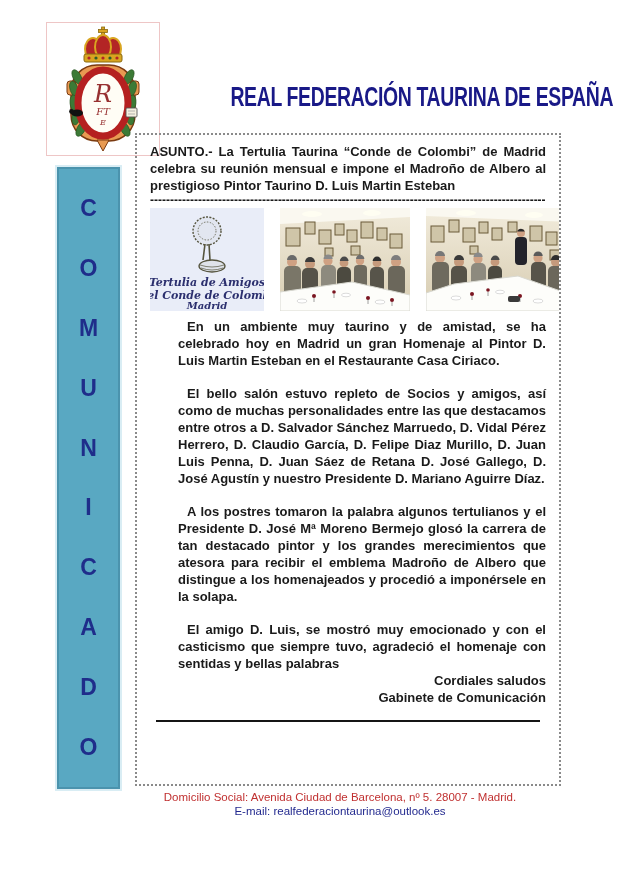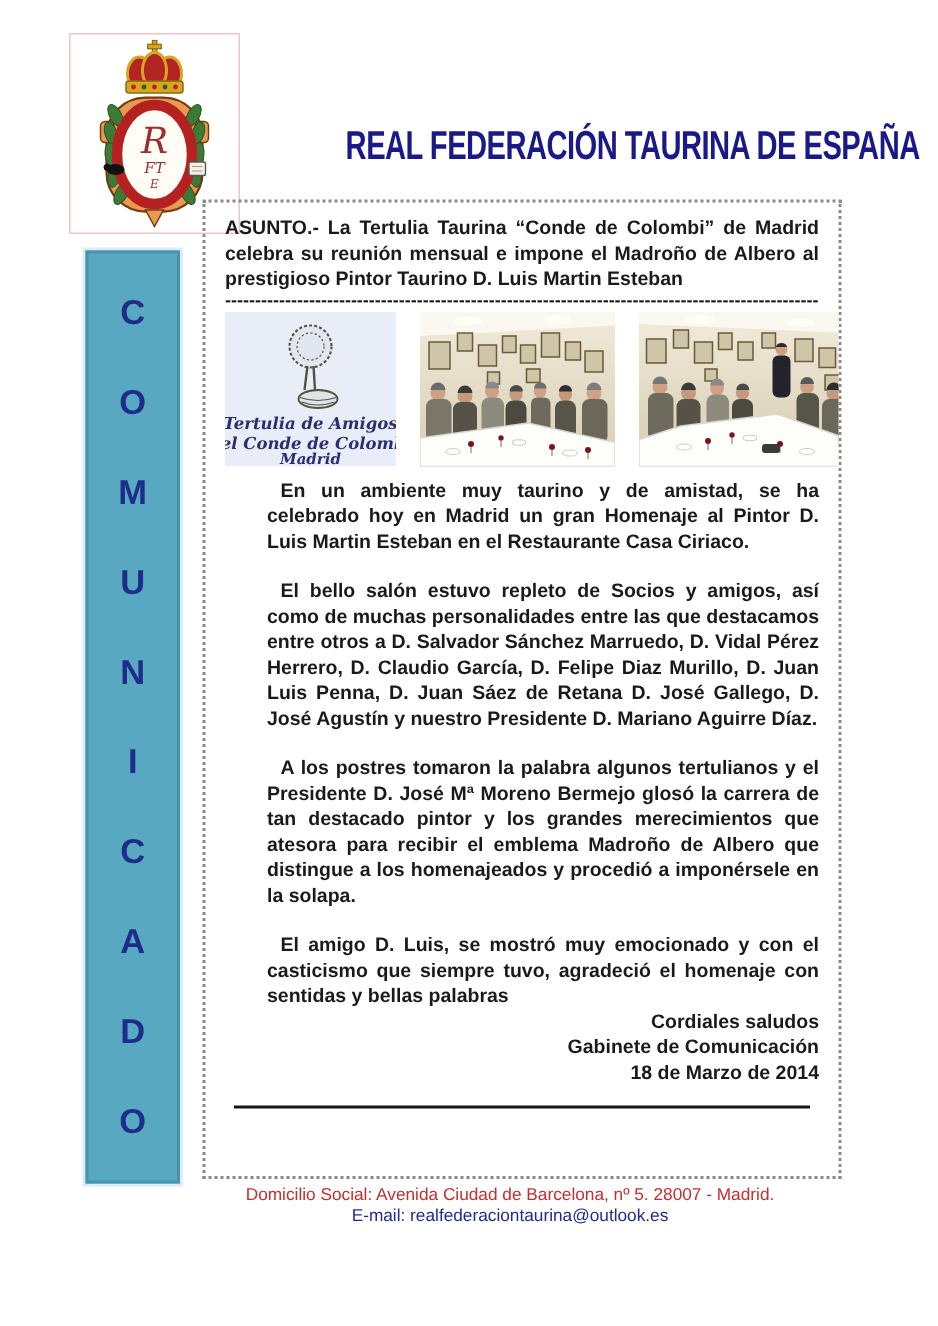--- a/index.html
+++ b/index.html
@@ -258,21 +258,20 @@
     <p class="para indent">En un ambiente muy taurino y de amistad, se ha celebrado hoy en Madrid un gran Homenaje al Pintor D. Luis Martin Esteban en el Restaurante Casa Ciriaco.</p>
     <div class="gap"></div>
     <p class="para indent">El bello salón estuvo repleto de Socios y amigos, así como de muchas personalidades entre las que destacamos entre otros a D. Salvador Sánchez Marruedo, D. Vidal Pérez Herrero, D. Claudio García, D. Felipe Diaz Murillo, D. Juan Luis Penna, D. Juan Sáez de Retana D. José Gallego, D. José Agustín y nuestro Presidente D. Mariano Aguirre Díaz.</p>
     <div class="gap"></div>
     <p class="para indent">A los postres tomaron la palabra algunos tertulianos y el Presidente D. José Mª Moreno Bermejo glosó la carrera de tan destacado pintor y los grandes merecimientos que atesora para recibir el emblema Madroño de Albero que distingue a los homenajeados y procedió a imponérsele en la solapa.</p>
     <div class="gap"></div>
     <p class="para indent">El amigo D. Luis, se mostró muy emocionado y con el casticismo que siempre tuvo, agradeció el homenaje con sentidas y bellas palabras</p>
 
     <div class="closing-line">Cordiales saludos</div>
     <div class="closing-line">Gabinete de Comunicación</div>
-    <div class="closing-line">18 de Marzo de 2014</div>
 
     <div id="bottom-rule"></div>
   </div>
 
   <div id="page-footer">
     <div id="footer-address">Domicilio Social: Avenida Ciudad de Barcelona, nº 5. 28007 - Madrid.</div>
     <div id="footer-email">E-mail: realfederaciontaurina@outlook.es</div>
   </div>
 
 </div>

